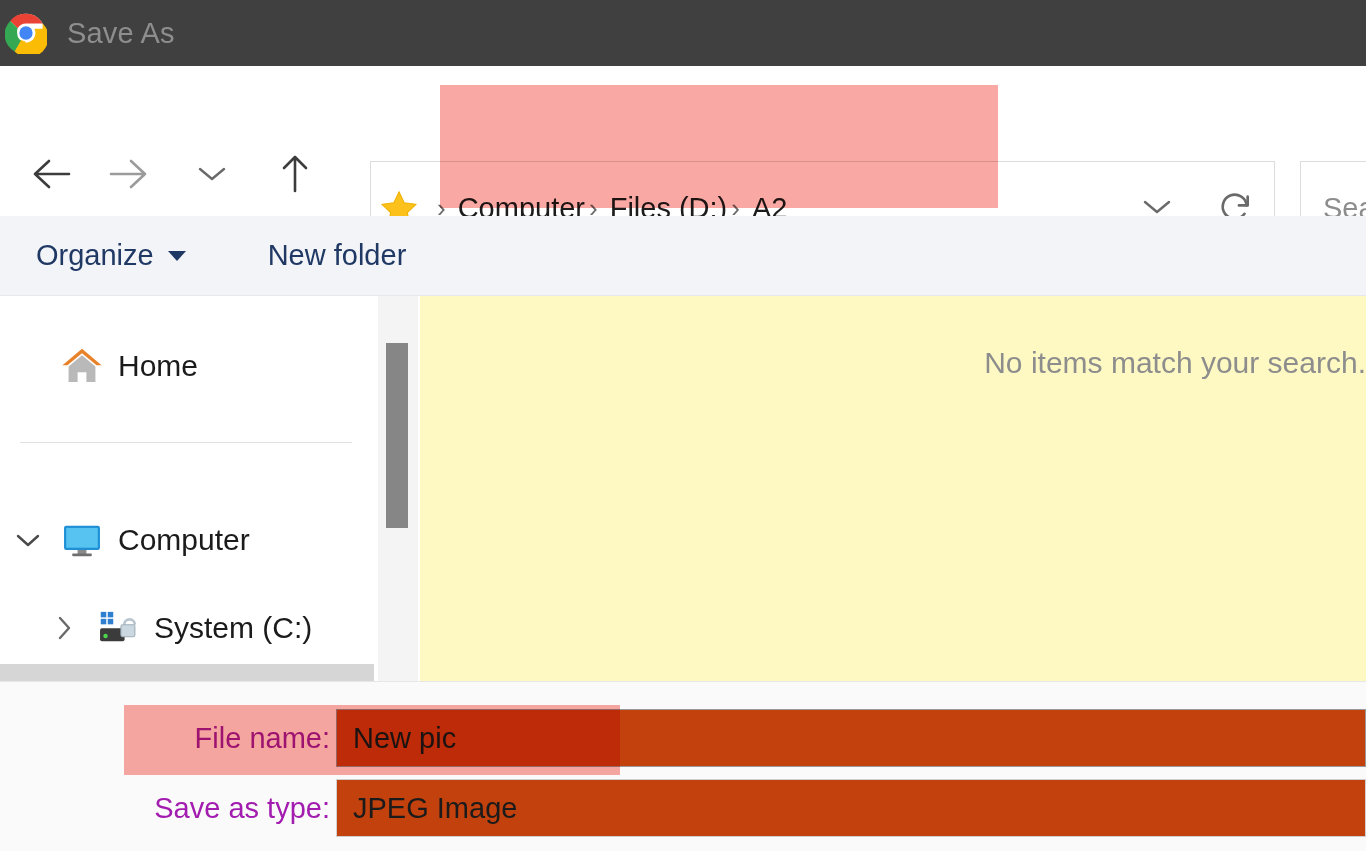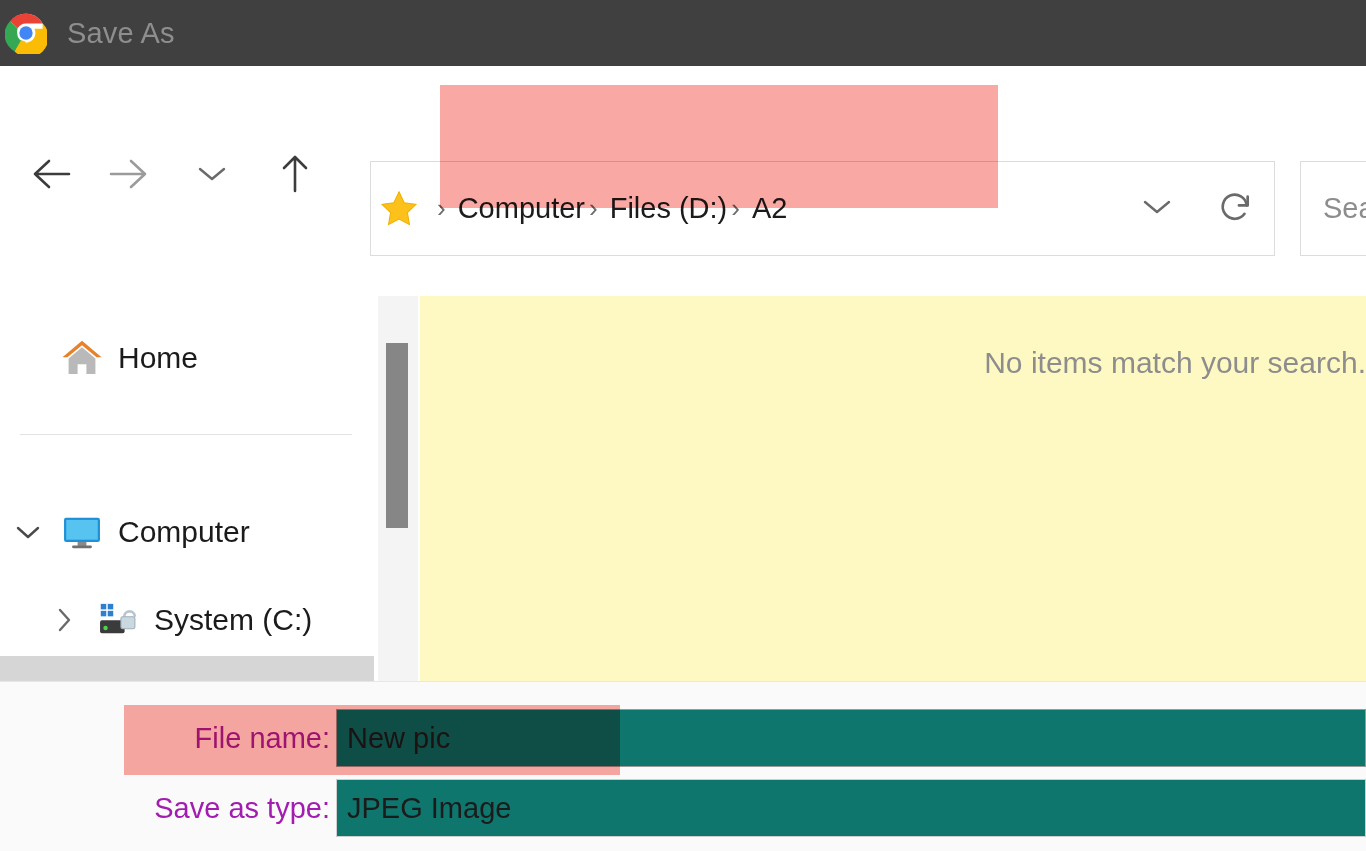--- a/index.html
+++ b/index.html
@@ -155,21 +155,21 @@
 
   
   .body-area {
     position: absolute;
     left: 0; top: 296px;
     width: 1366px; height: 385px;
     background: #ffffff;
   }
   .sidebar {
     position: absolute;
-    left: 0; top: 8px;
+    left: 0; top: 16px;
     width: 378px; height: 385px;
     background: #ffffff;
     overflow: hidden;
   }
   .side-row {
     position: absolute;
     left: 0;
     width: 378px;
     height: 64px;
     display: flex;
@@ -249,27 +249,27 @@
     display: flex;
     align-items: center;
   }
   .form-label {
     font-size: 29px;
     color: #a21caf;
     text-align: right;
     white-space: nowrap;
   }
   .form-input {
-    background: #0f766e;
+    background: #c2410c;
     border: 1px solid #9a9a9a;
     box-sizing: border-box;
     height: 58px;
     display: flex;
     align-items: center;
-    padding-left: 10px;
+    padding-left: 16px;
   }
   .form-input span {
     font-size: 29px;
     color: #1b1b1b;
     white-space: nowrap;
   }
 
   
   .hl {
     position: absolute;
@@ -366,20 +366,29 @@
           </span>
         </div>
       </div>
     </div>
 
     <div class="searchbox">
       <span class="search-placeholder">Sea</span>
     </div>
   </div>
 
+  <div class="toolbar">
+    <div class="tb-item" id="tb-organize">
+      <span>Organize</span>
+      <span class="caret-down"></span>
+    </div>
+    <div class="tb-item" id="tb-newfolder">
+      <span>New folder</span>
+    </div>
+  </div>
 
   <div class="body-area">
 
     <div class="sidebar">
 
       <div class="side-row" style="top:22px;">
         <div class="side-chevron"></div>
         <div class="side-icon">
           <svg width="46" height="46" viewBox="0 0 24 24">
             <path d="M12 3 L22.2 11.6 L19.6 11.6 L12 5.3 L4.4 11.6 L1.8 11.6 Z" fill="#e8822a"></path>

